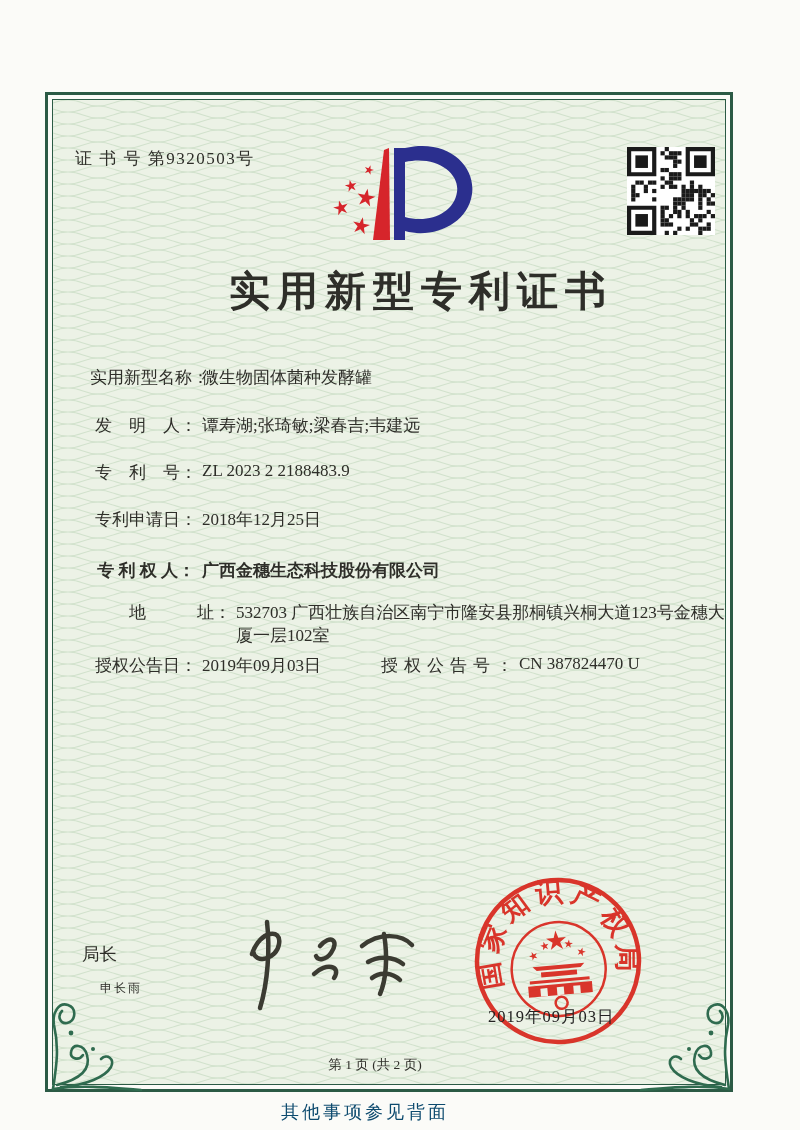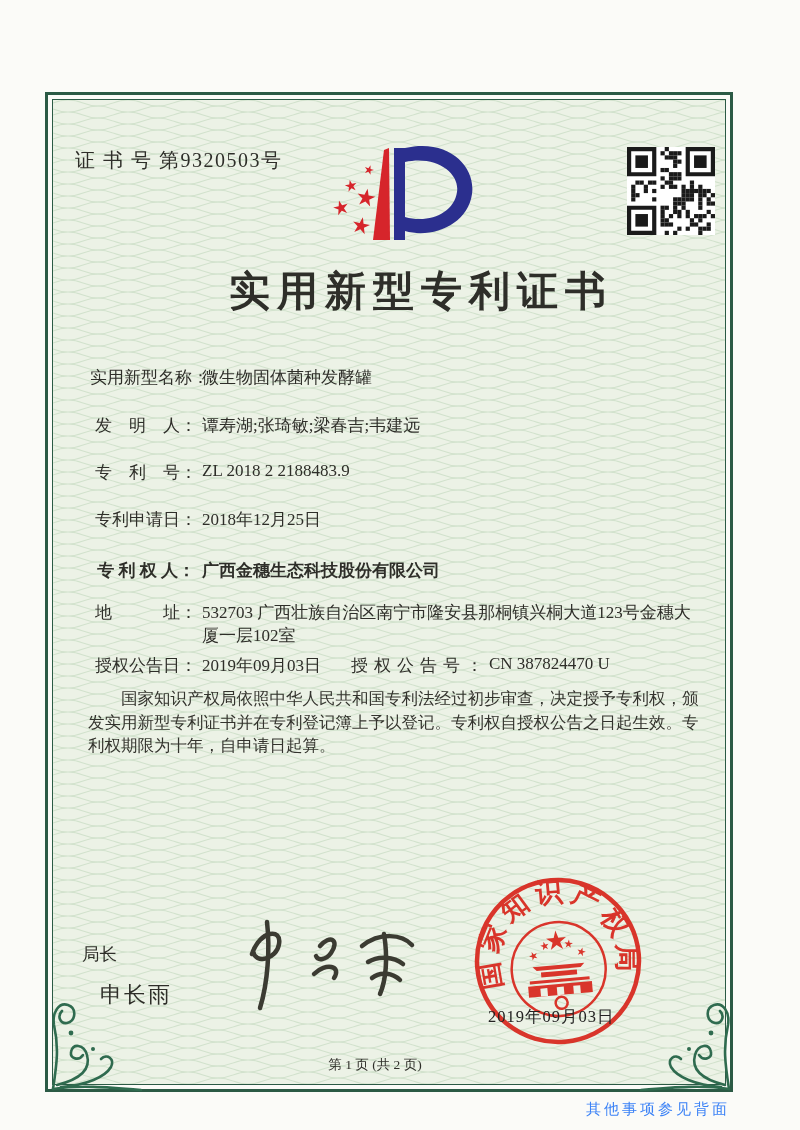--- a/index.html
+++ b/index.html
@@ -4,44 +4,44 @@
 <style>
   html,body{margin:0;padding:0;}
   body{width:800px;height:1130px;background:#fbfbf8;position:relative;overflow:hidden;
        font-family:"Liberation Serif","DejaVu Serif",serif;color:#2e2e29;}
   .abs{position:absolute;}
   
   .frame{left:45px;top:92px;width:688px;height:1000px;border:3px solid #2b5a45;box-sizing:border-box;}
   .frame-inner{position:absolute;left:4px;top:4px;right:4px;bottom:4px;border:1px solid #2b5a45;}
   .waves{position:absolute;left:5px;top:5px;width:673px;height:985px;}
   
-  .cert-no{left:75px;top:147px;font-size:20px;letter-spacing:1.5px;z-index:5;}
+  .cert-no{left:75px;top:147px;font-size:17px;letter-spacing:1.5px;z-index:5;}
   .logo{left:320px;top:140px;z-index:5;}
   .qr{left:626px;top:147px;z-index:5;}
   .title{left:45px;top:264px;width:752px;text-align:center;font-size:41px;font-weight:700;
          letter-spacing:7px;z-index:5;}
   
   .row{left:90px;width:620px;font-size:17px;white-space:nowrap;z-index:5;}
   .lbl{display:inline-block;width:112px;white-space:nowrap;vertical-align:top;text-align:center;}
   .val{display:inline-block;vertical-align:top;}
   .row-addr .val{white-space:normal;width:505px;line-height:23px;}
-  .lbl2{letter-spacing:6px;margin-left:30px;}
+  .lbl2{letter-spacing:6px;margin-left:60px;}
   .r1{top:366px;} .r2{top:414px;} .r3{top:461px;} .r4{top:508px;}
-  .r5{top:559px;font-weight:bold;} .r6{top:601px;} .r7{top:654px;}
+  .r5{top:559px;font-weight:bold;} .r6{top:601px;margin-left:34px;} .r7{top:654px;}
   
   .paras{left:88px;top:687px;width:616px;z-index:5;font-size:16.5px;line-height:23.5px;color:#33332d;}
   .paras p{margin:0 0 6px 0;text-indent:2em;}
   
   .director-title{left:82px;top:942px;font-size:17.5px;z-index:5;}
-  .director-name{left:100px;top:980px;font-size:22px;letter-spacing:2px;z-index:5;}
+  .director-name{left:100px;top:980px;font-size:12px;letter-spacing:2px;z-index:5;}
   .signature{left:222px;top:910px;z-index:6;}
   .seal{left:470px;top:873px;z-index:6;opacity:0.93;}
   .seal-date{left:488px;top:1006px;width:175px;font-size:16.5px;letter-spacing:1px;color:#222;z-index:7;}
   .page-no{left:25px;top:1056px;width:700px;text-align:center;font-size:13.5px;z-index:5;}
-  .back-note{left:0;top:1100px;width:730px;text-align:right;font-size:15px;letter-spacing:3px;color:#3b82f6;}
+  .back-note{left:0;top:1100px;width:730px;text-align:center;font-size:18px;letter-spacing:3px;color:#0c4a6e;}
   .flourish{z-index:4;}
 </style>
 </head>
 <body>
 
 <div class="abs frame">
   <svg class="waves" preserveAspectRatio="none">
     <defs>
       <pattern id="wv" width="60" height="12" patternUnits="userSpaceOnUse">
         <path d="M0,3 Q15,-3 30,3 T60,3" fill="none" stroke="#d2e2cd" stroke-width="1.1"></path>
@@ -213,37 +213,36 @@
 
 <h1 class="abs title" style="margin:0">实用新型专利证书</h1>
 
 <div class="abs row r1">
   <span class="lbl">实用新型名称：</span><span class="val">微生物固体菌种发酵罐</span>
 </div>
 <div class="abs row r2">
   <span class="lbl">发　明　人：</span><span class="val">谭寿湖;张琦敏;梁春吉;韦建远</span>
 </div>
 <div class="abs row r3">
-  <span class="lbl">专　利　号：</span><span class="val">ZL 2018 2 2188483.9</span>
+  <span class="lbl">专　利　号：</span><span class="val">ZL 2023 2 2188483.9</span>
 </div>
 <div class="abs row r4">
   <span class="lbl">专利申请日：</span><span class="val">2018年12月25日</span>
 </div>
 <div class="abs row r5">
   <span class="lbl">专 利 权 人：</span><span class="val">广西金穗生态科技股份有限公司</span>
 </div>
 <div class="abs row r6 row-addr">
   <span class="lbl">地　　　址：</span><span class="val">532703 广西壮族自治区南宁市隆安县那桐镇兴桐大道123号金穗大厦一层102室</span>
 </div>
 <div class="abs row r7">
   <span class="lbl">授权公告日：</span><span class="val">2019年09月03日</span><span class="lbl2">授权公告号：</span><span class="val">CN 387824470 U</span>
 </div>
 
 <div class="abs paras">
-  <p>国家知识产权局依照中华人民共和国专利法经过初步审查，决定授予专利权，颁发实用新型专利证书并在专利登记簿上予以登记。专利权自授权公告之日起生效。专利权期限为十年，自申请日起算。</p>
 </div>
 
 <div class="abs director-title">局长</div>
 <div class="abs director-name">申长雨</div>
 
 <svg class="abs signature" width="215" height="110" viewBox="0 0 215 110">
   <g fill="none" stroke="#3b3b32" stroke-width="4.5" stroke-linecap="round">
     <path d="M30,44 C38,20 60,18 57,34 C55,49 33,55 31,41"></path>
     <path d="M45,12 C48,38 46,72 38,98"></path>
     <path d="M98,36 C108,24 118,30 109,43 C104,50 96,51 94,46"></path>

